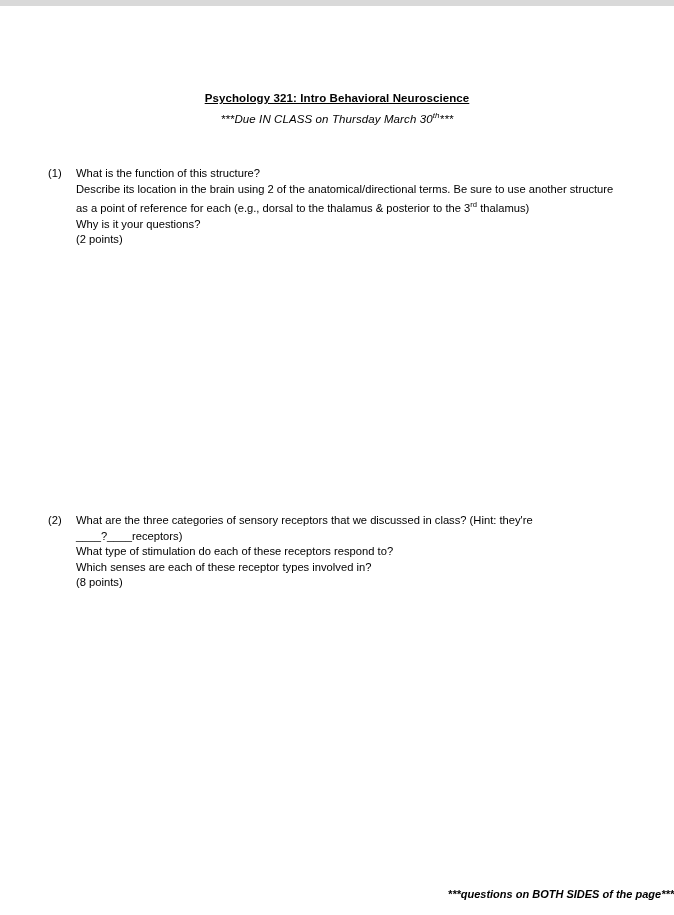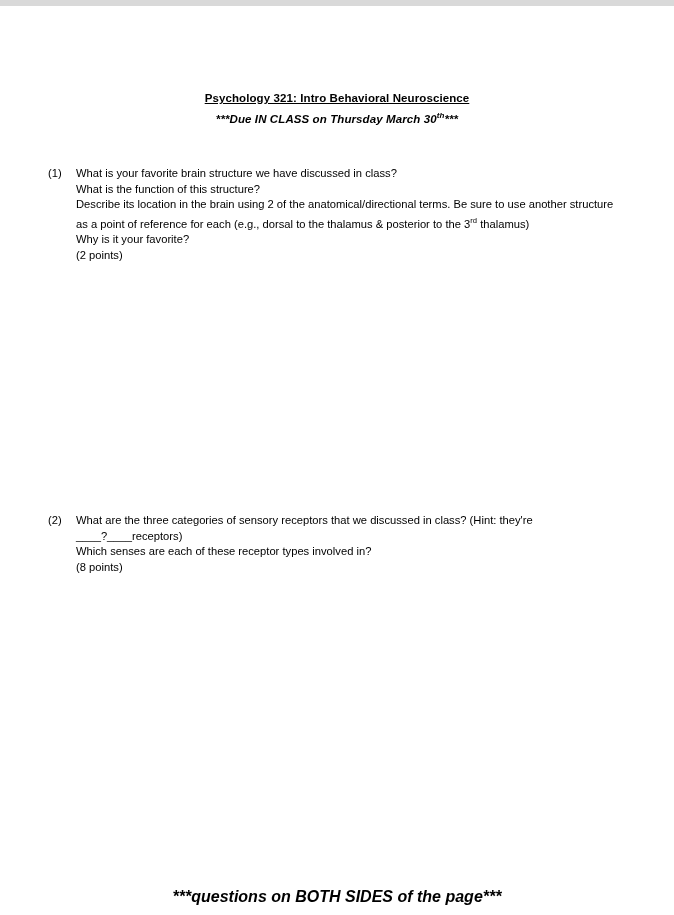--- a/index.html
+++ b/index.html
@@ -45,21 +45,21 @@
   }
   .doc-subtitle {
     font-family: "Liberation Sans", sans-serif;
     font-weight: bold;
     font-size: 11.5px;
     line-height: 17px;
     letter-spacing: 0.1px;
   }
   .doc-due {
     font-family: "Liberation Sans", sans-serif;
-    font-weight: bold;
+    font-weight: normal;
     font-style: italic;
     font-size: 11.5px;
     line-height: 17px;
     letter-spacing: 0.1px;
   }
   .doc-due sup {
     font-size: 8px;
     vertical-align: super;
   }
   .question {
@@ -89,58 +89,58 @@
   }
   .qline sup {
     font-size: 7.6px;
     vertical-align: super;
   }
   .footer-note {
     position: absolute;
     top: 882px;
     left: 0;
     width: 674px;
-    text-align: center;
+    text-align: right;
     font-family: "Liberation Sans", sans-serif;
     font-weight: bold;
     font-style: italic;
-    font-size: 16px;
+    font-size: 11px;
   }
 </style>
 </head>
 <body>
 
 <div class="top-edge"></div>
 
 <div class="page">
 
   <div class="header-block">
     <div class="doc-title">Psychology 321: Intro Behavioral Neuroscience</div>
     <div class="doc-due"><span>***Due IN CLASS on Thursday March 30</span><sup>th</sup><span>***</span></div>
   </div>
 
   <div class="question q1">
     <div class="qrow">
       <div class="qnum">(1)</div>
       <div class="qbody">
-        <span class="qline">What is your favorite brain structure we have discussed in class?</span>
         <span class="qline">What is the function of this structure?</span>
         <span class="qline"><span>Describe its location in the brain using 2 of the anatomical/directional terms.  Be sure to use another structure as a point of reference for each (e.g., dorsal to the thalamus &amp; posterior to the 3</span><sup>rd</sup><span> thalamus)</span></span>
-        <span class="qline">Why is it your favorite?</span>
+        <span class="qline">Why is it your questions?</span>
         <span class="qline">(2 points)</span>
       </div>
     </div>
   </div>
 
   <div class="question q2">
     <div class="qrow">
       <div class="qnum">(2)</div>
       <div class="qbody">
         <span class="qline">What are the three categories of sensory receptors that we discussed in class? (Hint: they're</span>
         <span class="qline">____?____receptors)</span>
+        <span class="qline">What type of stimulation do each of these receptors respond to?</span>
         <span class="qline">Which senses are each of these receptor types involved in?</span>
         <span class="qline">(8 points)</span>
       </div>
     </div>
   </div>
 
   <div class="footer-note">***questions on BOTH SIDES of the page***</div>
 
 </div>
 

